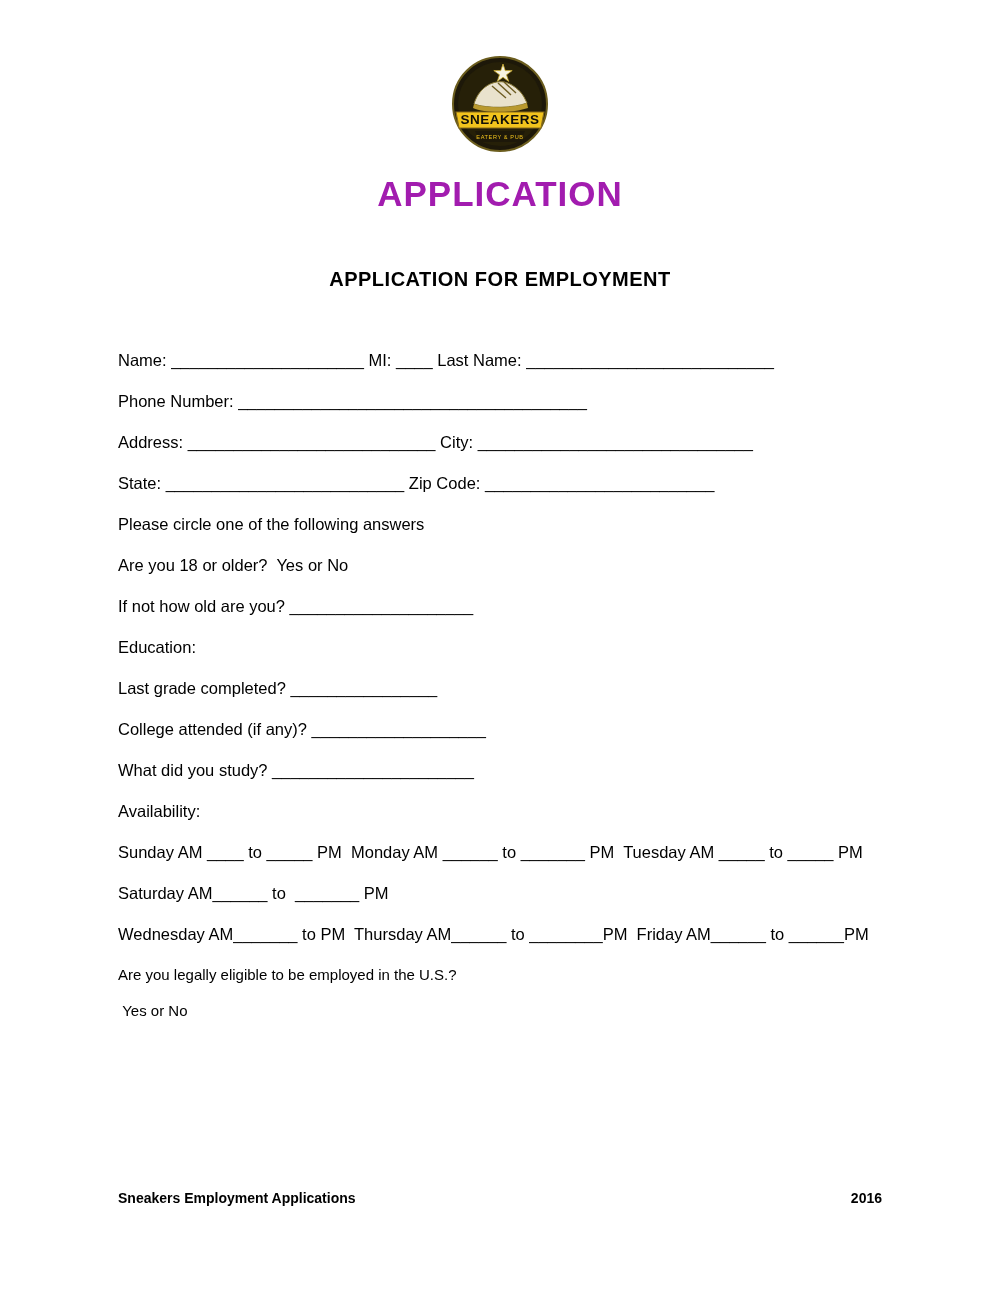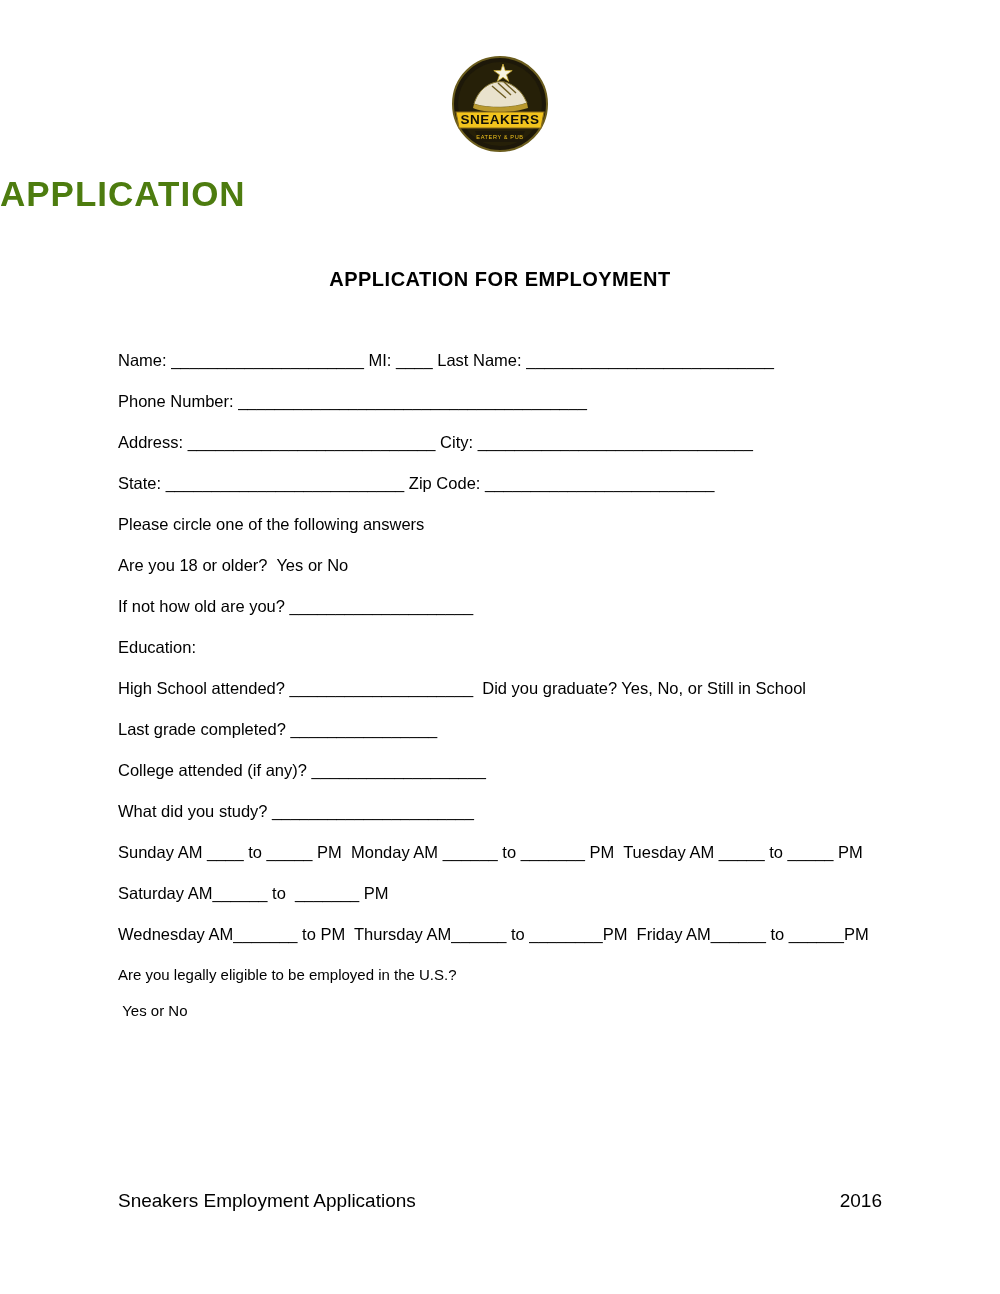--- a/index.html
+++ b/index.html
@@ -15,24 +15,25 @@
     font-family: "Liberation Sans", sans-serif;
     color: #000000;
     overflow: hidden;
   }
   .logo-wrap {
     padding-top: 54px;
     text-align: center;
   }
   .title-main {
     margin: 12px 0 0 0;
+    text-align: center;
     font-size: 35px;
     font-weight: bold;
     letter-spacing: 1px;
-    color: #4d7c0f;
+    color: #a21caf;
   }
   .title-sub {
     margin: 54px 0 0 0;
     text-align: center;
     font-size: 20px;
     font-weight: bold;
     letter-spacing: 0.5px;
     color: #000000;
   }
   .form {
@@ -50,22 +51,23 @@
     line-height: 18px;
     margin: 2px 0 18px 0;
   }
   .footer {
     position: absolute;
     left: 118px;
     right: 118px;
     top: 1190px;
     display: flex;
     justify-content: space-between;
-    font-size: 19px;
+    font-size: 14px;
     color: #000;
+    font-weight: bold;
   }
   svg text {
     font-family: "Liberation Sans", sans-serif;
   }
 </style>
 </head>
 <body>
 
 <div class="page">
 
@@ -100,24 +102,24 @@
 
   <div class="form">
     <p class="line">Name: _____________________ MI: ____ Last Name: ___________________________</p>
     <p class="line">Phone Number: ______________________________________</p>
     <p class="line">Address: ___________________________ City: ______________________________</p>
     <p class="line">State: __________________________ Zip Code: _________________________</p>
     <p class="line">Please circle one of the following answers</p>
     <p class="line">Are you 18 or older?  Yes or No</p>
     <p class="line">If not how old are you? ____________________</p>
     <p class="line">Education:</p>
-    <p class="line">High School attended? ____________________  Did you graduate? Yes, No, or Still in School</p>
     <p class="line">Last grade completed? ________________</p>
     <p class="line">College attended (if any)? ___________________</p>
     <p class="line">What did you study? ______________________</p>
+    <p class="line">Availability:</p>
     <p class="line">Sunday AM ____ to _____ PM  Monday AM ______ to _______ PM  Tuesday AM _____ to _____ PM</p>
     <p class="line">Saturday AM______ to  _______ PM</p>
     <p class="line">Wednesday AM_______ to PM  Thursday AM______ to ________PM  Friday AM______ to ______PM</p>
     <p class="line small">Are you legally eligible to be employed in the U.S.?</p>
     <p class="line small"> Yes or No</p>
   </div>
 
   <div class="footer">
     <span>Sneakers Employment Applications</span>
     <span>2016</span>

